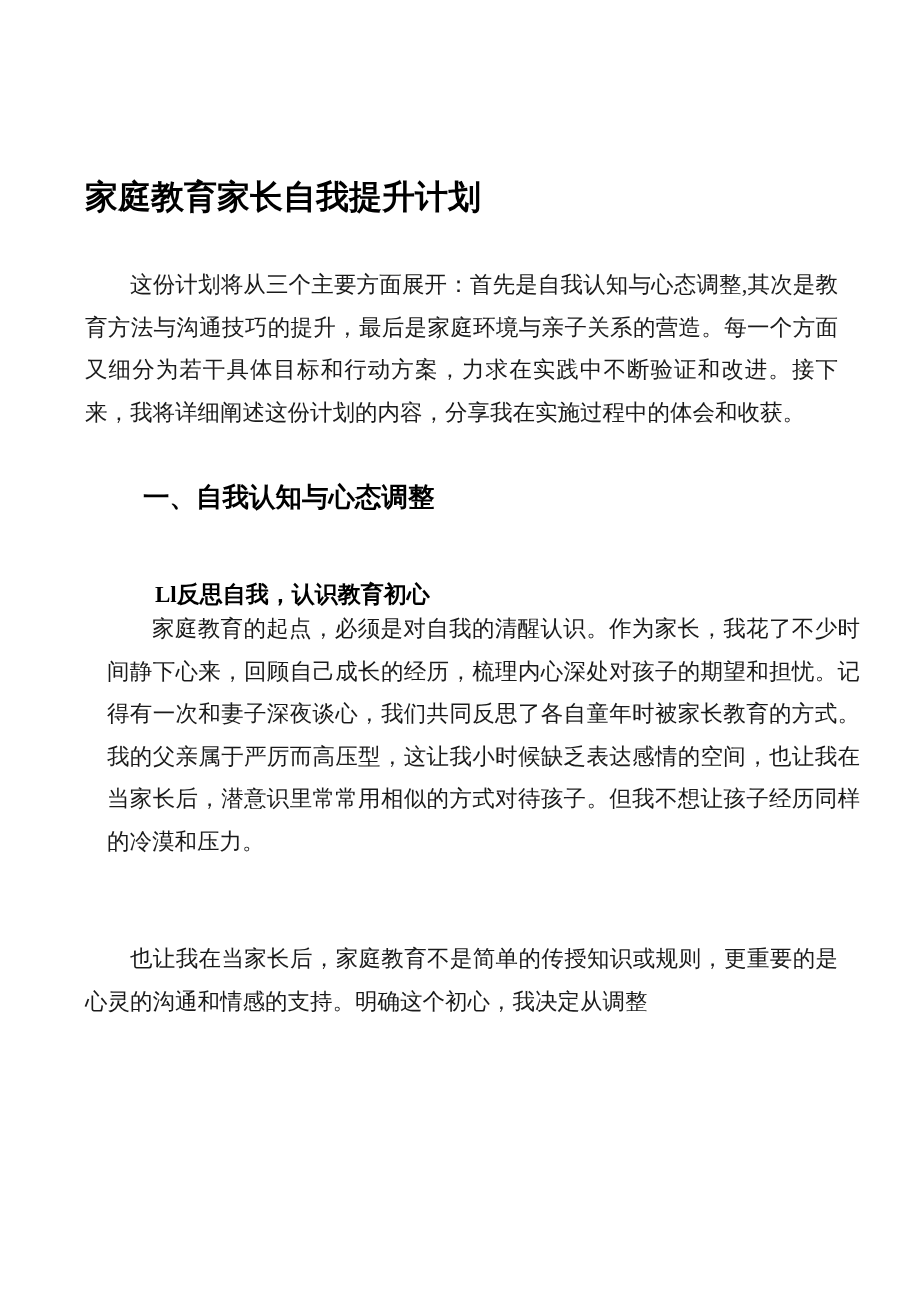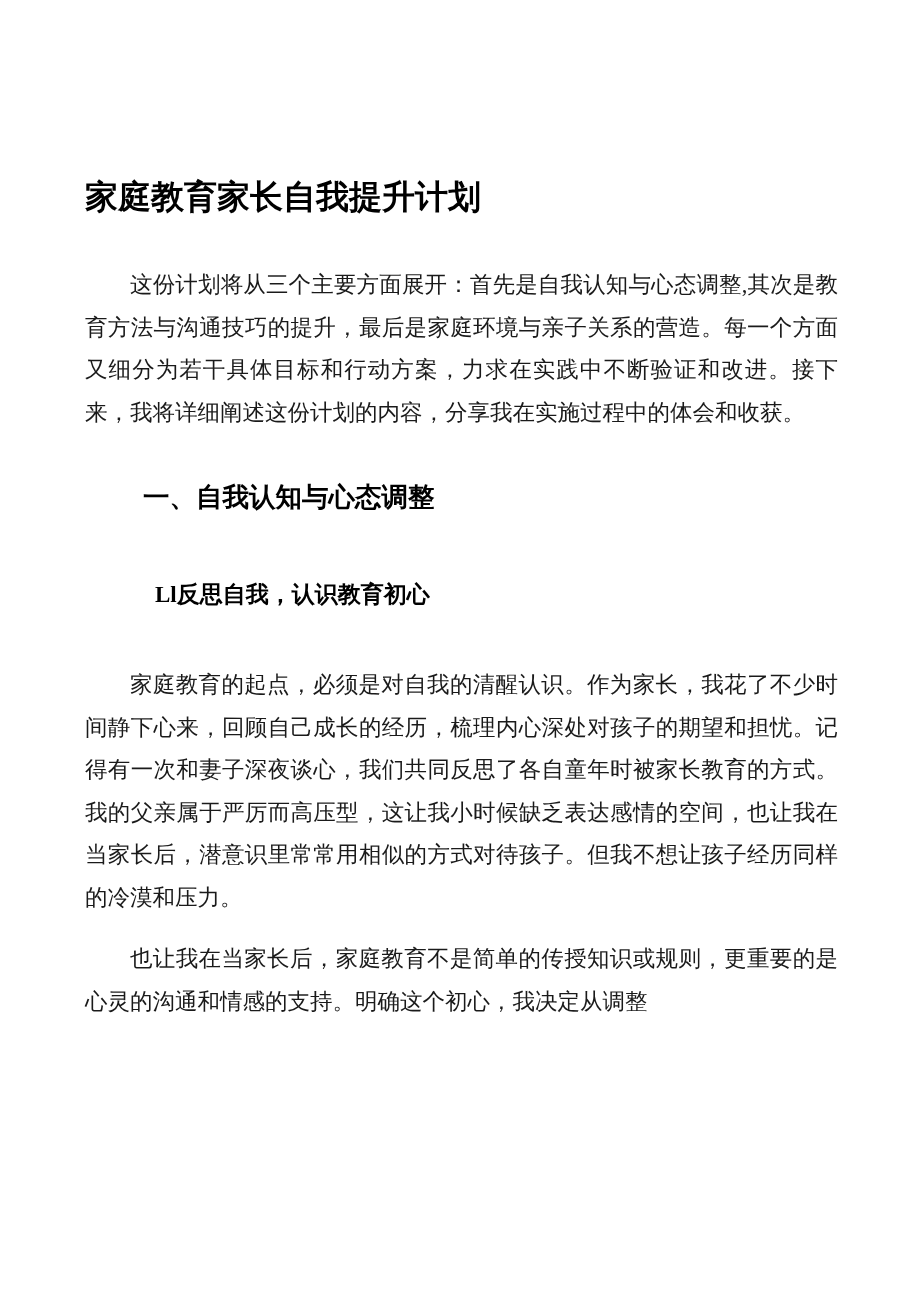--- a/index.html
+++ b/index.html
@@ -55,21 +55,21 @@
     text-justify: inter-ideograph;
     text-indent: 2em;
     margin: 0;
     position: absolute;
     left: 0;
     width: 753px;
     word-break: break-all;
   }
 
   .par-intro   { top: 264px; }
-  .par-b1      { top: 664px; }
+  .par-b1      { top: 608px; margin-left: 22px; }
   .par-b2      { top: 938px; }
 
   
   .sec-heading {
     font-family: "Liberation Sans", "DejaVu Sans", sans-serif;
     font-size: 26.5px;
     font-weight: 700;
     color: #000000;
     line-height: 36px;
     margin: 0;

